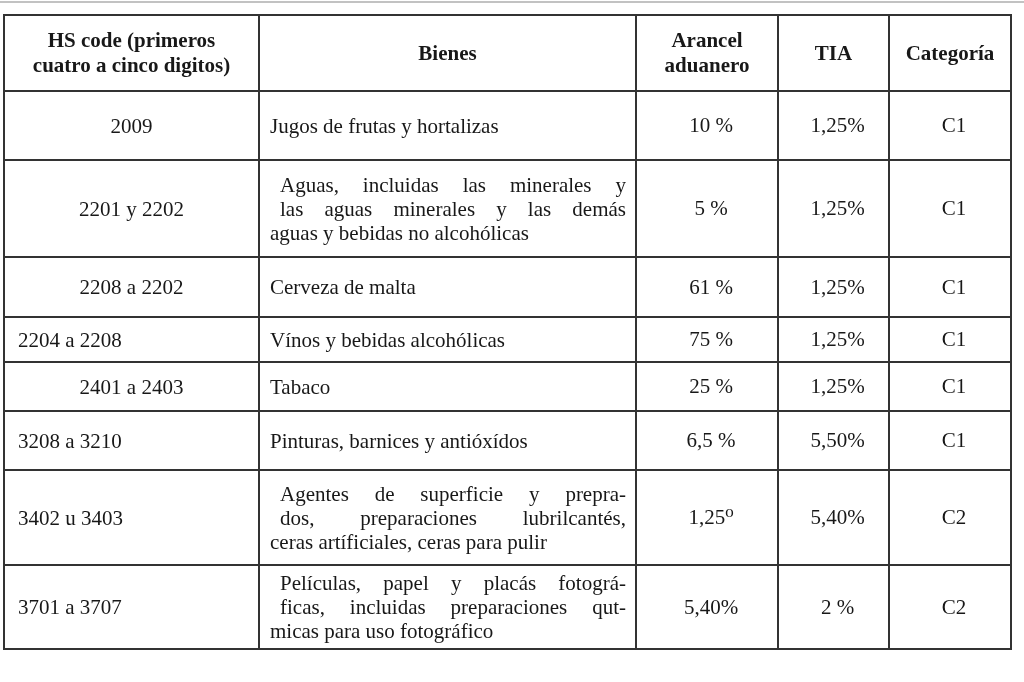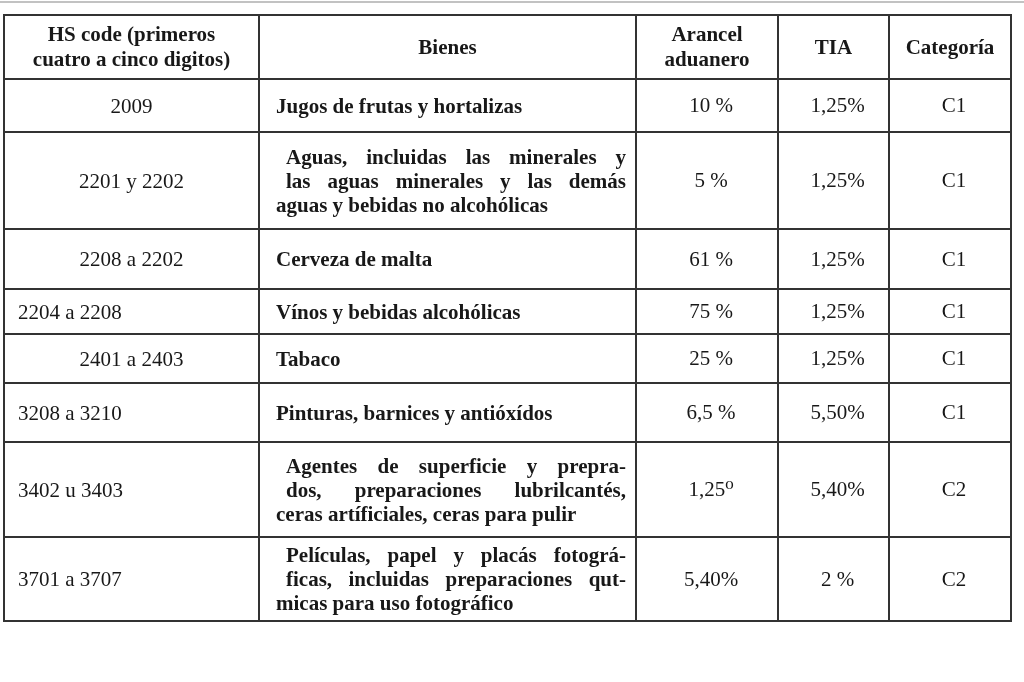--- a/index.html
+++ b/index.html
@@ -33,44 +33,43 @@
     width: 1007px;
     border-collapse: collapse;
     table-layout: fixed;
   }
   table.tariff th,
   table.tariff td {
     border: 2px solid #333333;
     overflow: hidden;
   }
   tr.header-row {
-    height: 64px;
+    height: 76px;
   }
   th {
     font-weight: bold;
     font-size: 21px;
     line-height: 25px;
     text-align: center;
     vertical-align: middle;
     white-space: pre-line;
     padding: 0;
   }
   td {
     font-size: 21px;
     vertical-align: middle;
     padding: 0;
   }
   td.hs { line-height: 24px; }
   td.hs-center { text-align: center; }
   td.hs-left { text-align: left; padding-left: 13px; }
   td.bienes {
     text-align: left;
-    padding-left: 16px;
+    padding-left: 10px;
     padding-right: 9px;
-    font-weight: bold;
   }
   td.bienes .bl {
     line-height: 24px;
     text-align: left;
   }
   td.bienes .jl {
     text-align: justify;
     text-align-last: justify;
     margin-left: 10px;
   }
@@ -98,21 +97,21 @@
         <th>HS code (primeros
 cuatro a cinco digitos)</th>
         <th>Bienes</th>
         <th>Arancel
 aduanero</th>
         <th>TIA</th>
         <th>Categoría</th>
       </tr>
     </thead>
     <tbody id="rows">
-        <tr style="height: 53px; margin-top: 16px;">
+        <tr style="height: 69px; margin-top: 16px;">
           <td class="hs hs-center">2009</td>
           <td class="bienes">
             <div class="bl">Jugos de frutas y hortalizas</div>
           </td>
           <td class="num">10 %</td>
           <td class="num">1,25%</td>
           <td class="num">C1</td>
         </tr>
         <tr style="height: 97px;">
           <td class="hs hs-center">2201 y 2202</td>

